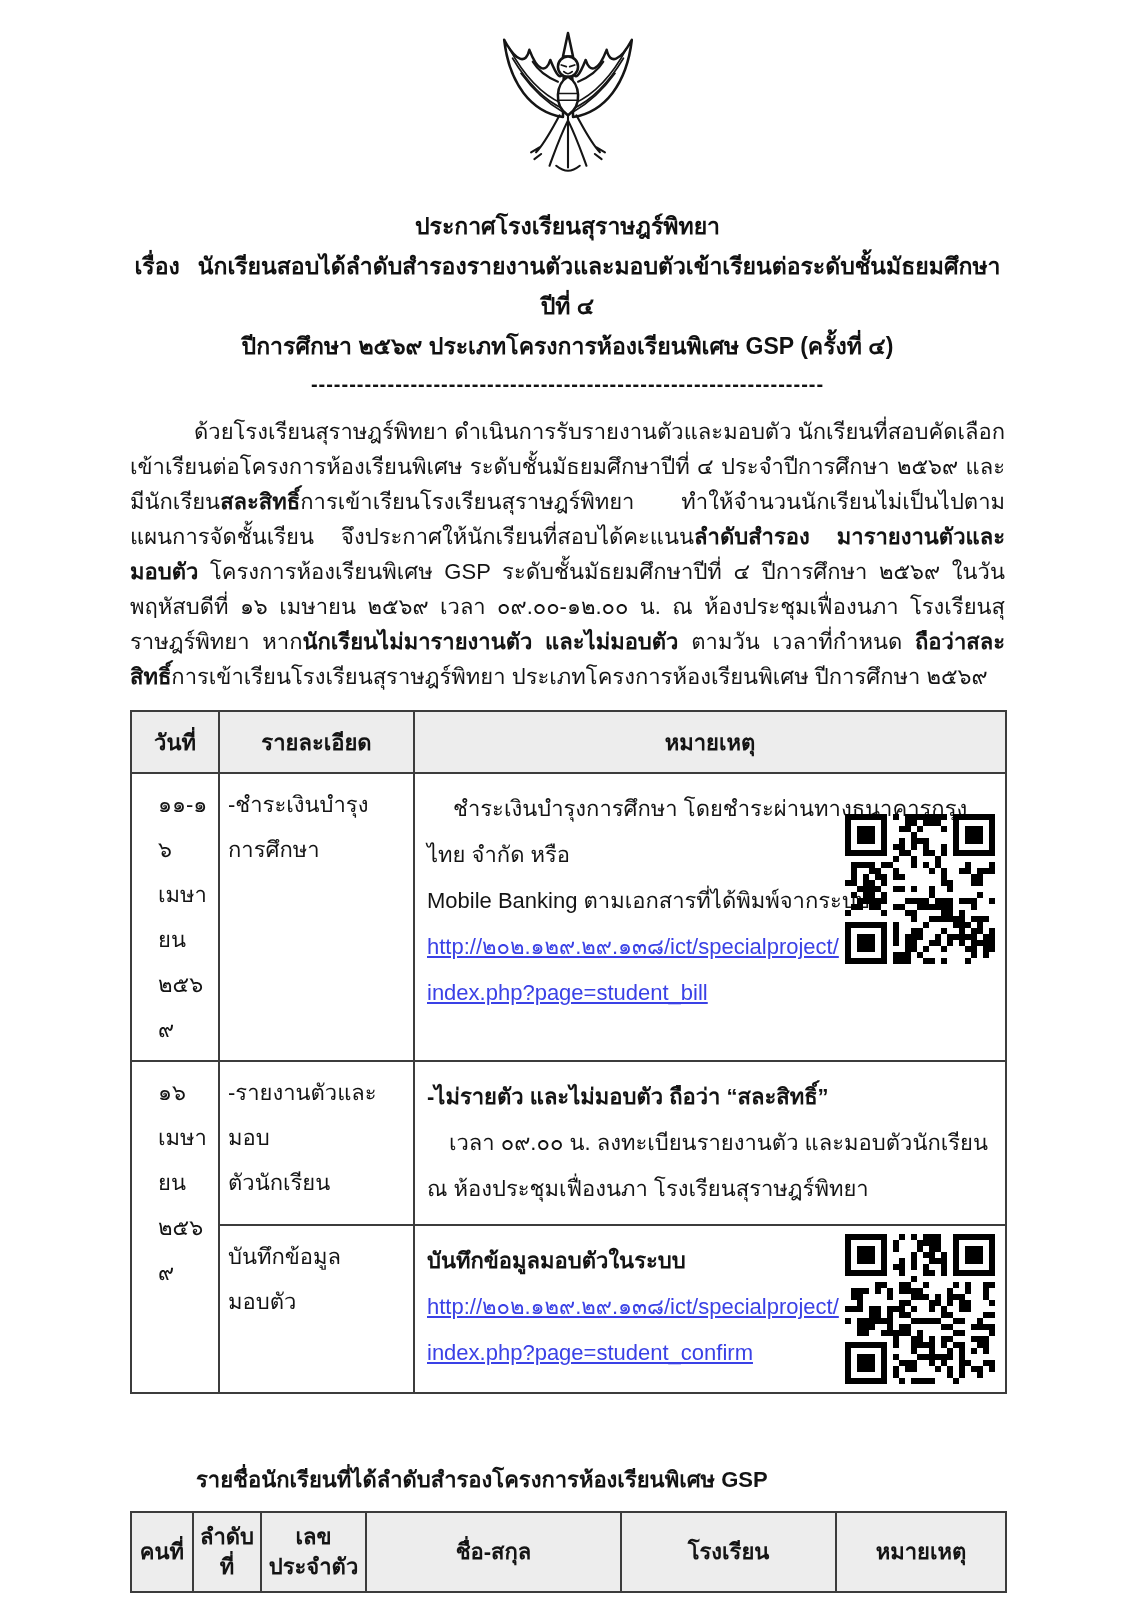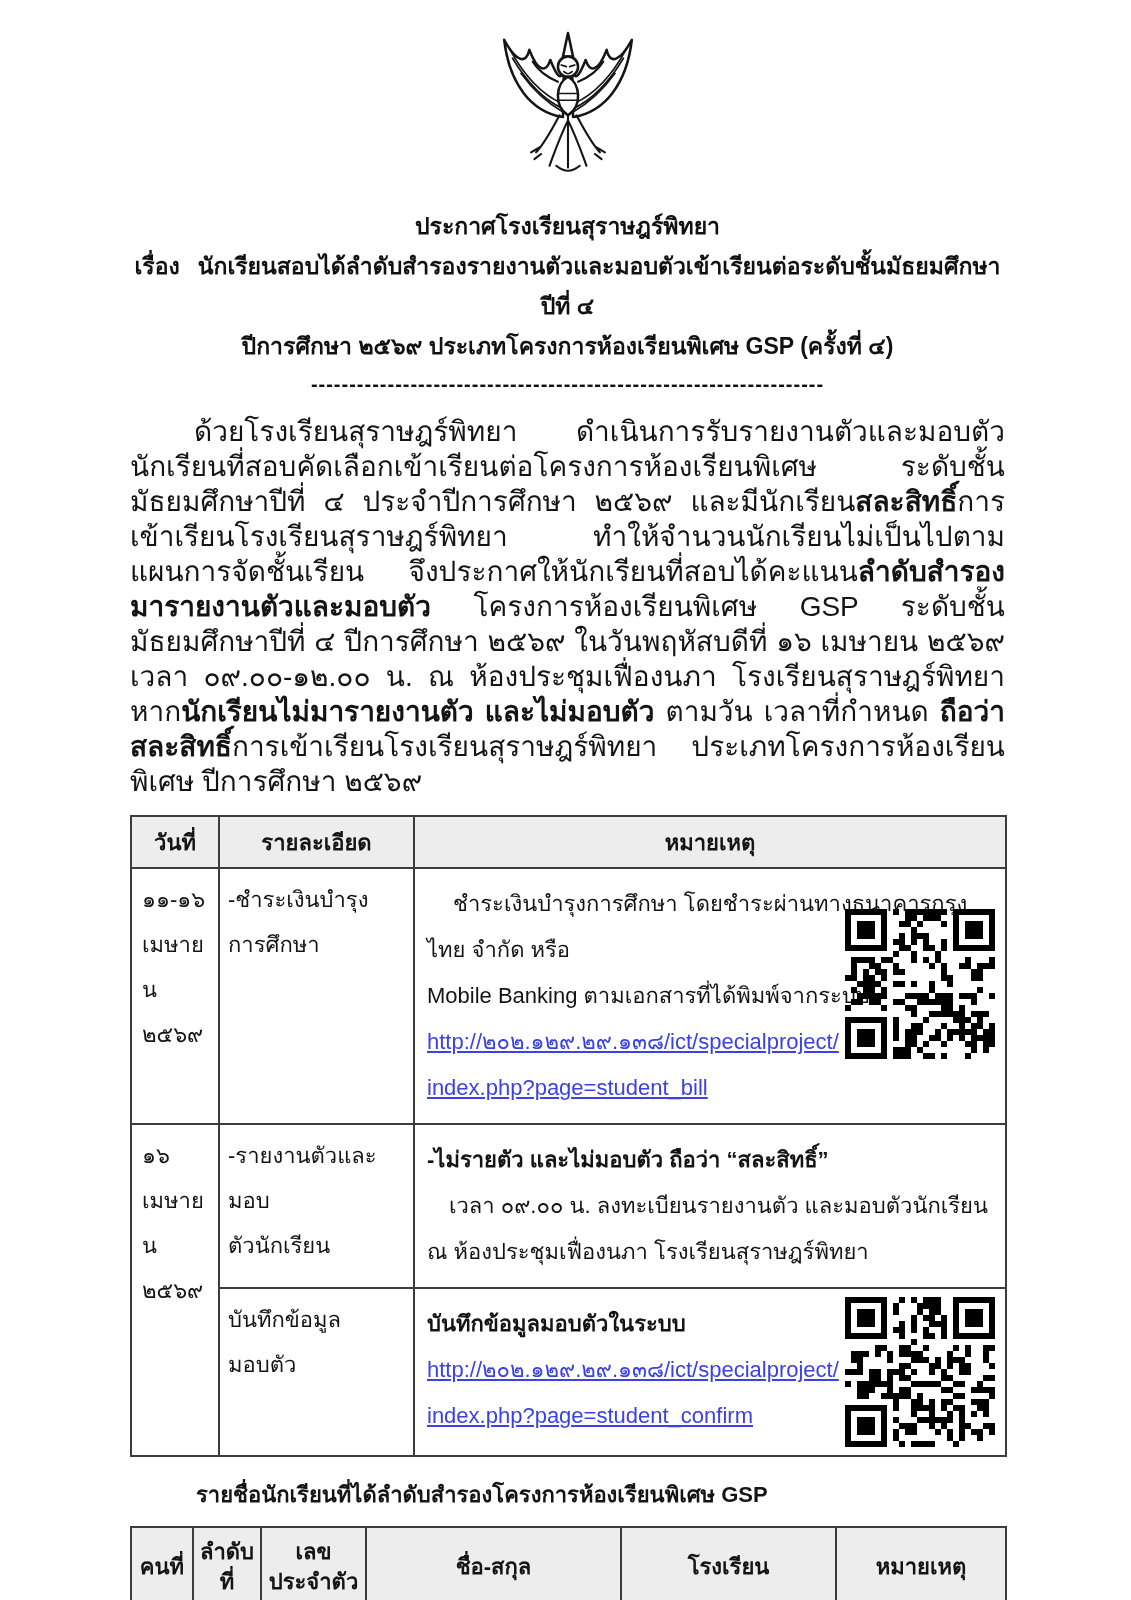--- a/index.html
+++ b/index.html
@@ -15,49 +15,49 @@
   .emblem-wrap{display:flex;justify-content:center;margin-bottom:10px}
   .emblem-wrap svg{display:block}
 
   
   .doc-head{text-align:center;font-weight:bold;font-size:23px;line-height:40px;color:#111}
   .doc-head .gap-s{display:inline-block;width:26px}
   .doc-head .gap-m{display:inline-block;width:18px}
   .divider{font-weight:bold;letter-spacing:1px;font-size:20px;line-height:36px}
 
   
-  .body-text{margin-top:12px;font-size:28px;line-height:35px;text-align:justify;overflow-wrap:break-word}
+  .body-text{margin-top:12px;font-size:22px;line-height:35px;text-align:justify;overflow-wrap:break-word}
   .body-text p{text-indent:64px}
   .b{font-weight:bold}
 
   
   table{border-collapse:collapse;width:875px;font-size:22px;table-layout:fixed}
   th,td{border:2px solid #3c3c3c;vertical-align:top;overflow-wrap:break-word}
   thead th{background:#ededed;font-weight:bold;text-align:center;vertical-align:middle}
 
   .schedule{margin-top:16px}
-  .schedule thead th{height:52px}
+  .schedule thead th{height:62px}
   .schedule td{padding:8px 8px}
   .cell-lines div{line-height:45px}
-  td.date-cell{padding-left:10px}
+  td.date-cell{padding-left:26px}
   td.remark-cell{position:relative;padding:12px 12px}
   .remark-cell .line{line-height:46px}
   .indent1{text-indent:26px}
   .indent2{text-indent:22px}
   a.doc-link{color:#3a41e6;text-decoration:underline;display:block;line-height:46px}
   .qr{position:absolute;width:150px;height:150px;right:10px}
   .qr svg{width:100%;height:100%;display:block}
   .qr-r1{top:40px}
   .qr-r3{top:8px}
   tr.row1 td{height:200px}
   tr.row2 td{height:116px}
   tr.row3 td{height:168px}
 
   
-  .list-heading{margin:20px 0 14px 66px;font-weight:bold;font-size:22px}
+  .list-heading{margin:68px 0 14px 66px;font-weight:bold;font-size:22px}
   .roster thead th{height:80px;line-height:30px}
 </style>
 </head>
 <body>
 
 <div class="page">
 
   <div class="emblem-wrap">
     <span>
       <svg width="168" height="168" viewBox="0 0 200 200" fill="none" stroke="#151515" stroke-width="3" stroke-linecap="round" stroke-linejoin="round">

